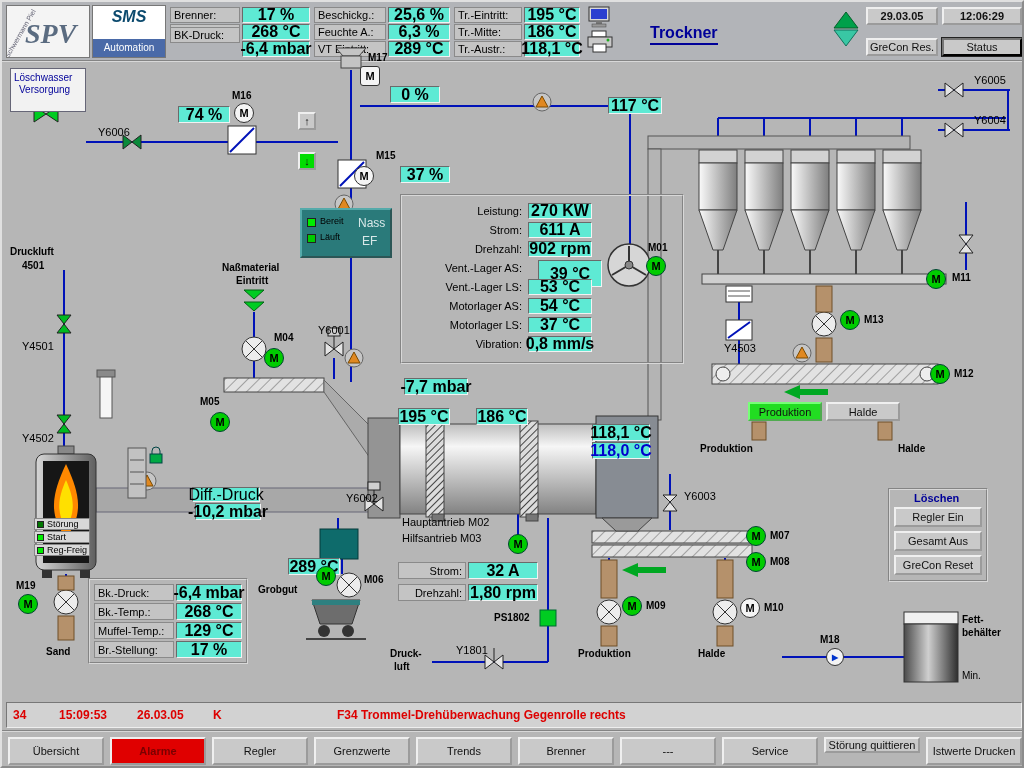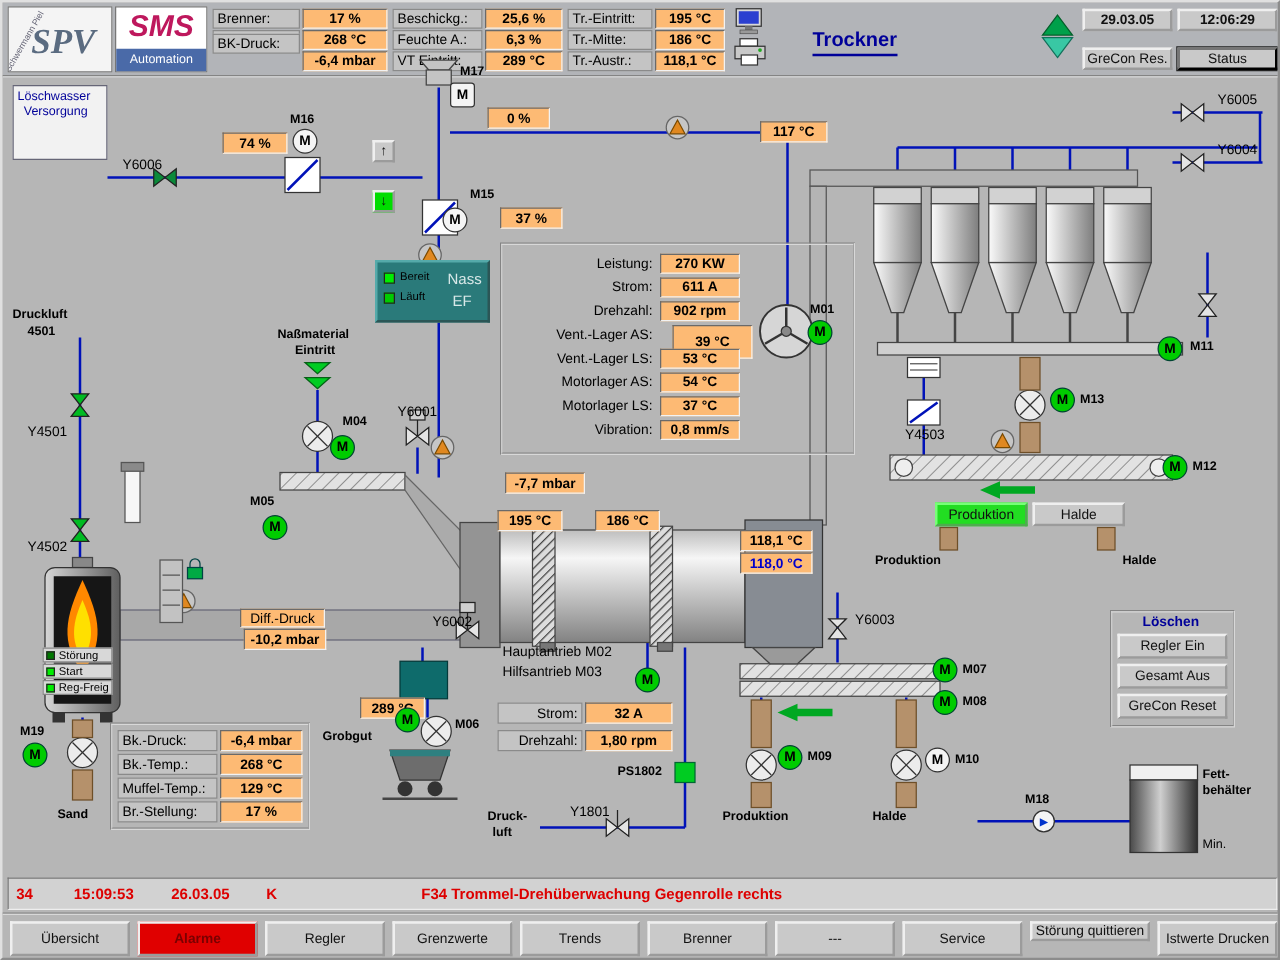--- a/index.html
+++ b/index.html
@@ -1,21 +1,21 @@
 <!DOCTYPE html>
 <html><head>
 <meta charset="utf-8">
 <style>
   *{margin:0;padding:0;box-sizing:border-box}
   html,body{width:1024px;height:768px}
   body{font-family:"Liberation Sans",sans-serif;background:#888}
   .win{position:relative;width:1024px;height:768px;background:#b6b6b6;overflow:hidden;border:2px outset #e0e0e0}
   .abs{position:absolute}
-  .vbox{position:absolute;background:#fdba74;border:1px solid;border-color:#6a6a6a #f2f2f2 #f2f2f2 #6a6a6a;
-        font-size:11px;font-weight:bold;color:#000;display:flex;align-items:center;justify-content:center;white-space:nowrap}
+  .vbox{position:absolute;background:#5eead4;border:1px solid;border-color:#6a6a6a #f2f2f2 #f2f2f2 #6a6a6a;
+        font-size:16px;font-weight:bold;color:#000;display:flex;align-items:center;justify-content:center;white-space:nowrap}
   .lboxx{position:absolute;background:#c4c4c4;border:1px solid #8a8a8a;font-size:11px;color:#000;
         display:flex;align-items:center;padding-left:3px;white-space:nowrap}
   .btn{position:absolute;background:#c9c9c9;border:2px outset #efefef;font-size:11px;color:#111;
        display:flex;align-items:center;justify-content:center;text-align:center;cursor:pointer;white-space:nowrap}
   .lbl{position:absolute;font-size:10px;font-weight:bold;color:#000;white-space:nowrap}
   .plbl{position:absolute;font-size:11px;color:#000;white-space:nowrap}
   .motor{position:absolute;width:20px;height:20px;border-radius:50%;border:1px solid #043;background:#00cc00;
          display:flex;align-items:center;justify-content:center;font-size:11px;font-weight:bold;color:#000;z-index:5}
   .motor.white{background:#f4f4f4;border-color:#333}
   .motor.sq{border-radius:3px}
@@ -30,21 +30,21 @@
 <body>
 
 <div class="win">
 
   <div class="header">
     <div class="abs" style="left:4px;top:3px;width:84px;height:53px;background:#f4f4f4;border:1px solid #777;overflow:hidden">
       <div style="position:absolute;left:-14px;top:24px;font-size:7px;color:#667;transform:rotate(-60deg)">Schwermann Piel</div>
       <div style="position:absolute;left:18px;top:12px;font-size:28px;font-style:italic;font-weight:bold;color:#5a6b80;font-family:'Liberation Serif',serif">SPV</div>
     </div>
     <div class="abs" style="left:90px;top:3px;width:74px;height:53px;border:1px solid #777;background:#fff">
-      <div style="position:absolute;left:0;top:2px;width:72px;text-align:center;font-size:24px;font-weight:bold;font-style:italic;color:#be185d">SMS</div>
+      <div style="position:absolute;left:0;top:2px;width:72px;text-align:center;font-size:16px;font-weight:bold;font-style:italic;color:#0c4a6e">SMS</div>
       <div style="position:absolute;left:0;bottom:0;width:72px;height:18px;background:#4a6aa8;color:#fff;font-size:10px;text-align:center;line-height:18px">Automation</div>
     </div>
 
     <div class="lboxx" style="left:168px;top:5px;width:70px;height:16px">Brenner:</div>
     <div class="vbox" style="left:240px;top:5px;width:68px;height:16px">17 %</div>
     <div class="lboxx" style="left:168px;top:22px;width:70px;height:16px">Brennk.:</div>
     <div class="vbox" style="left:240px;top:22px;width:68px;height:16px">268 °C</div>
     <div class="lboxx" style="left:168px;top:25px;width:70px;height:16px">BK-Druck:</div>
     <div class="vbox" style="left:240px;top:39px;width:68px;height:16px">-6,4 mbar</div>
 
@@ -410,21 +410,21 @@
     </g>
 
     <rect x="318" y="527" width="38" height="30" fill="#0e6b6b" stroke="#043a3a"></rect>
 
     <g>
       <rect x="902" y="610" width="54" height="12" fill="#f0f0f0" stroke="#333"></rect>
       <rect x="902" y="622" width="54" height="58" fill="url(#tank)" stroke="#333"></rect>
     </g>
   </svg>
 
-  <div class="abs" style="left:8px;top:66px;width:76px;height:60px;background:#f2f2f2;border:1px solid #667;z-index:2">
+  <div class="abs" style="left:8px;top:66px;width:76px;height:44px;background:#f2f2f2;border:1px solid #667;z-index:2">
     <div class="plbl" style="left:3px;top:3px;font-size:10px;color:#000099;position:absolute">Löschwasser</div>
     <div class="plbl" style="left:8px;top:15px;font-size:10px;color:#000099;position:absolute">Versorgung</div>
   </div>
 
   <div class="plbl" style="left:96px;top:124px;z-index:2">Y6006</div>
   <div class="plbl" style="left:972px;top:72px;z-index:2">Y6005</div>
   <div class="plbl" style="left:972px;top:112px;z-index:2">Y6004</div>
   <div class="plbl" style="left:20px;top:338px;z-index:2">Y4501</div>
   <div class="plbl" style="left:20px;top:430px;z-index:2">Y4502</div>
   <div class="plbl" style="left:722px;top:340px;z-index:2">Y4503</div>

